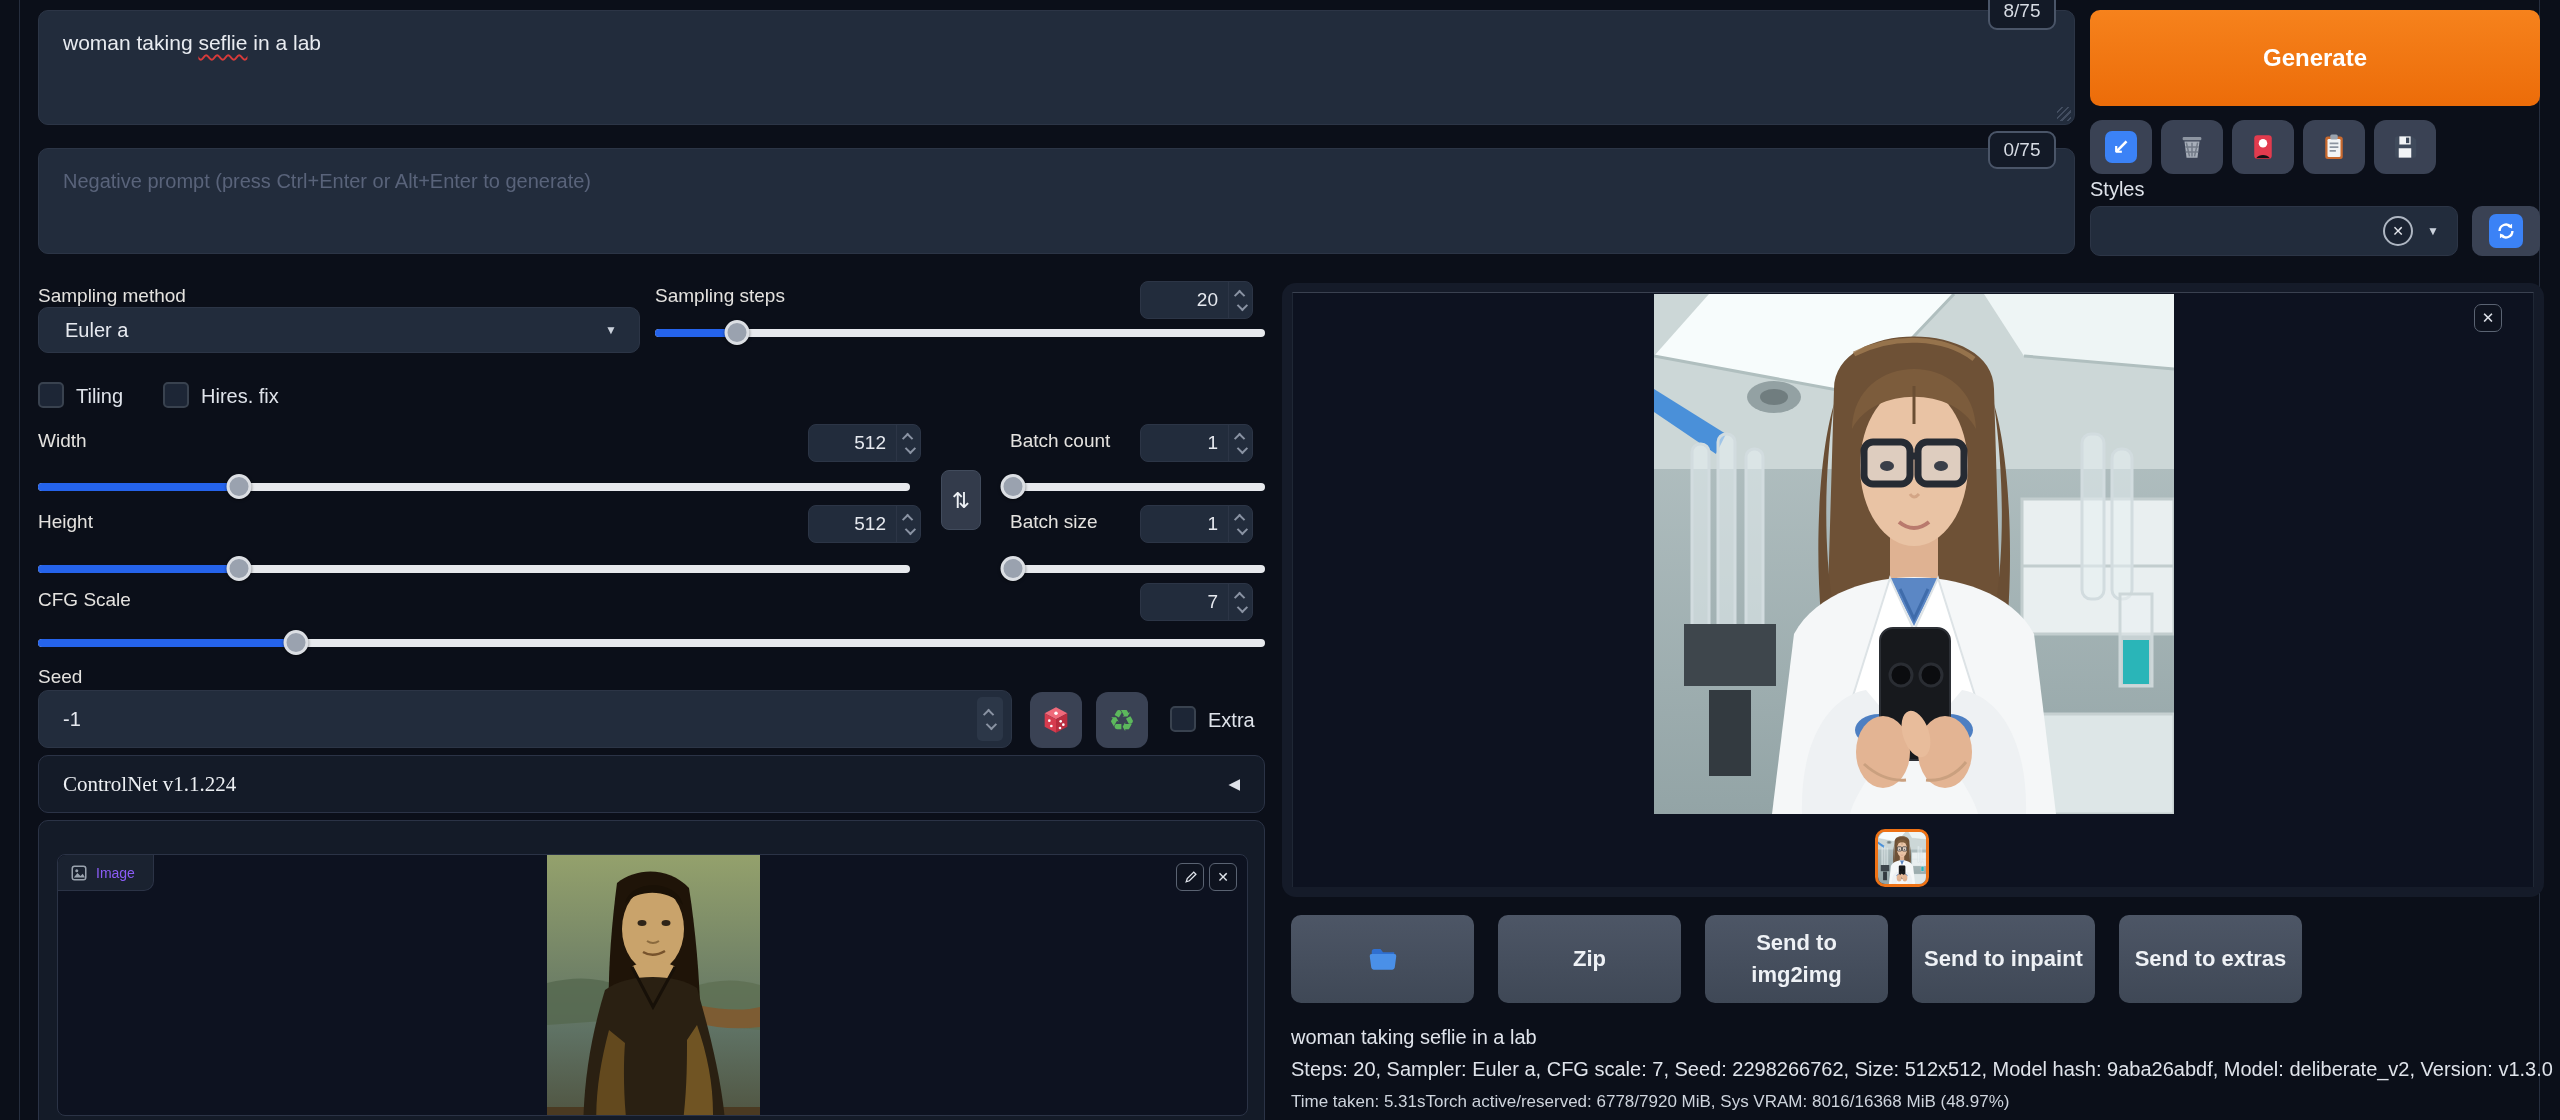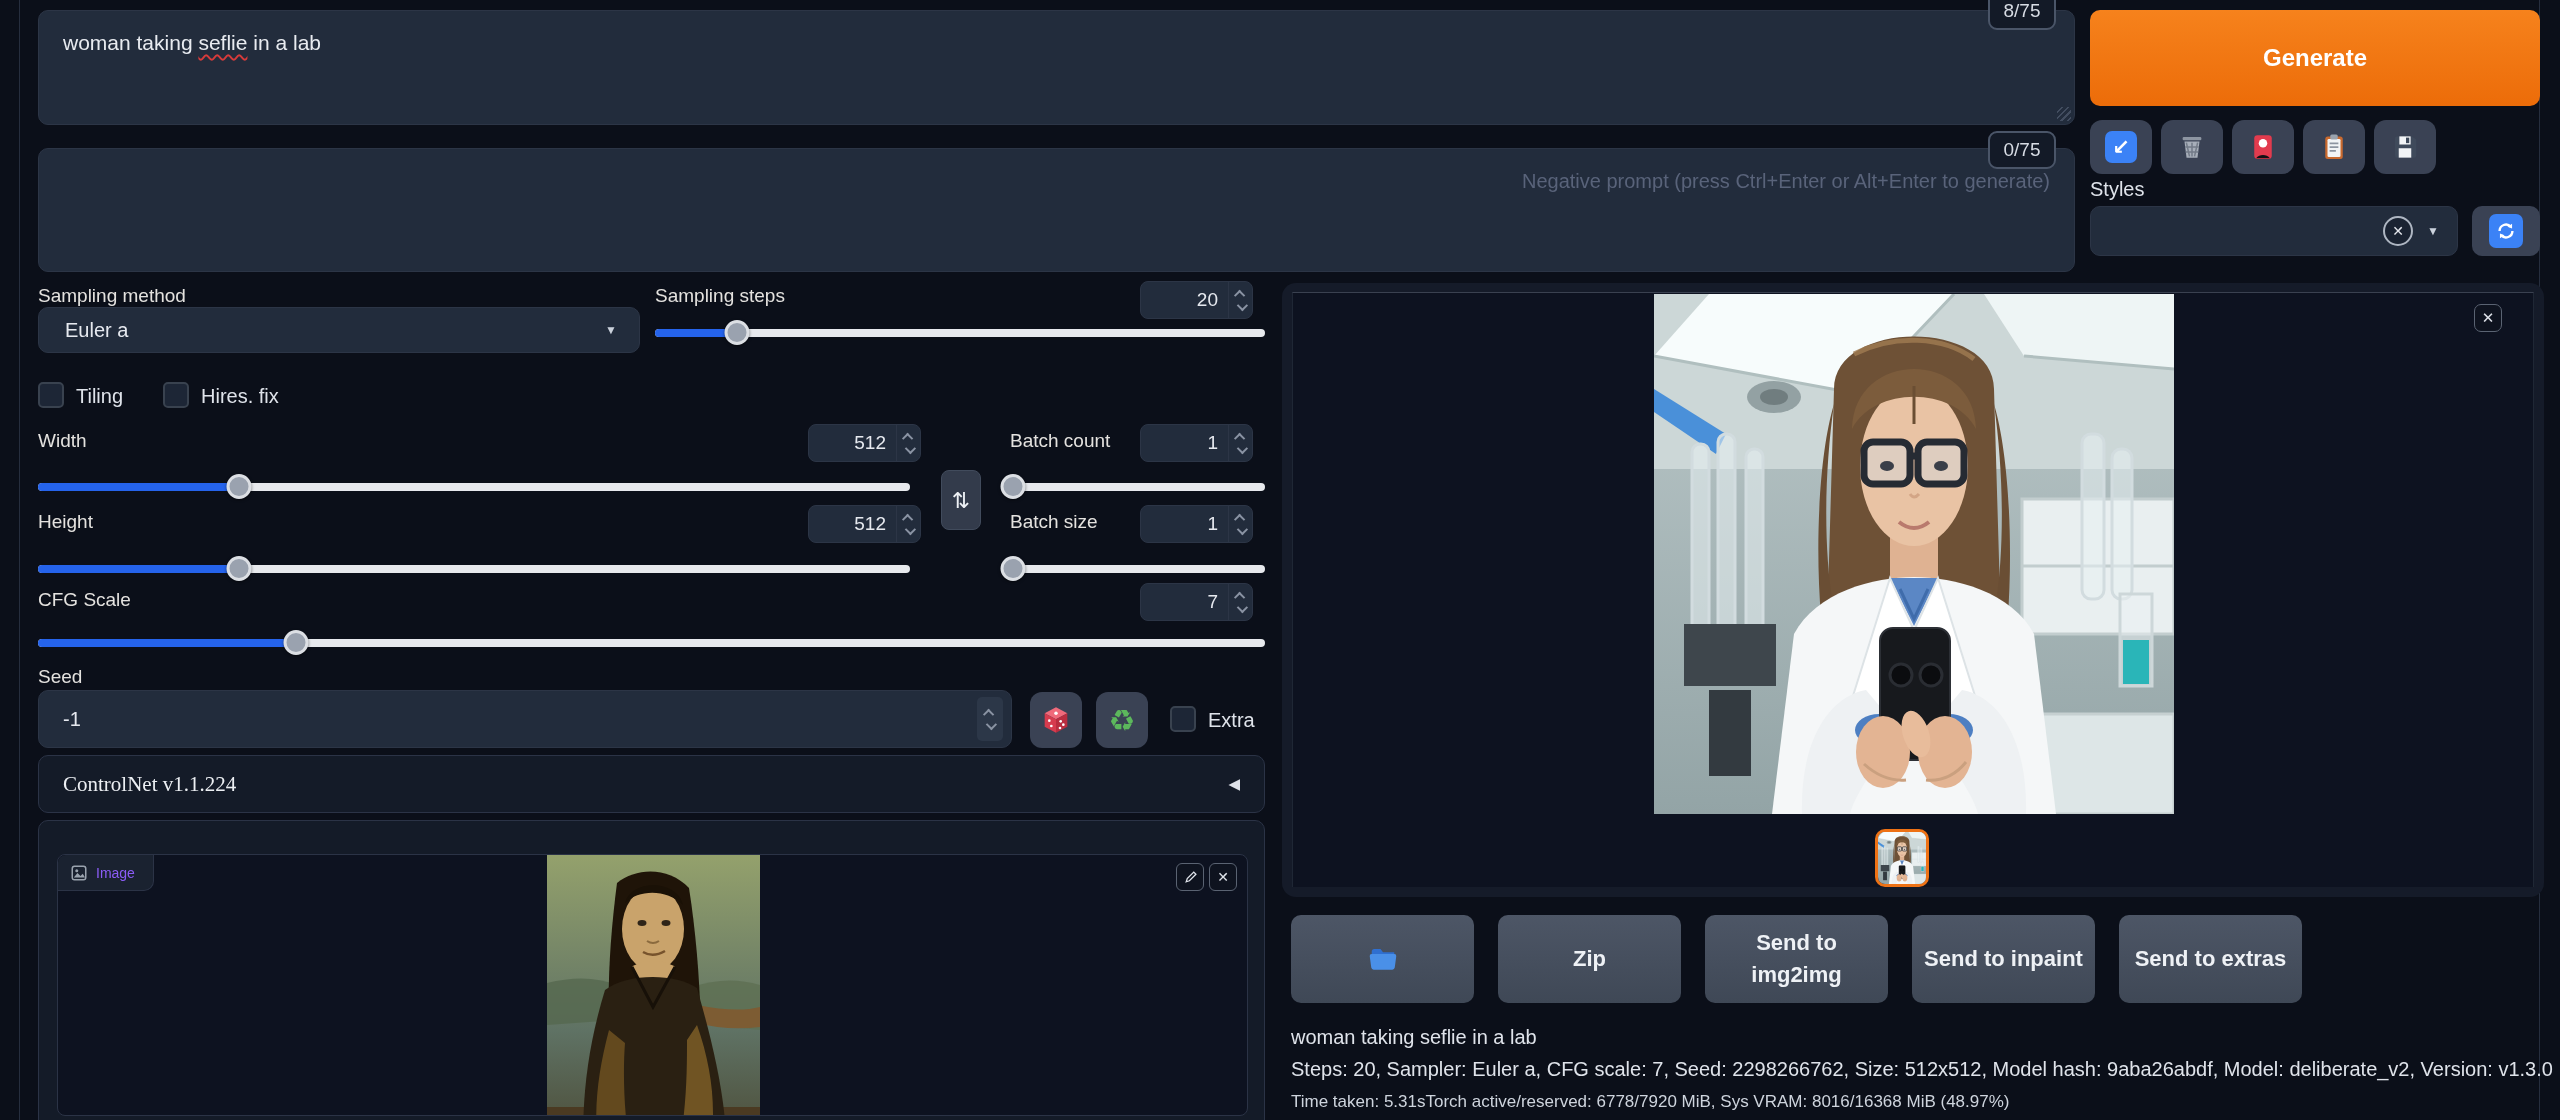--- a/index.html
+++ b/index.html
@@ -14,21 +14,21 @@
   #edge-left { left:19px; }
   #edge-right { left:2539px; }
 
   
   .textbox {
     position:absolute; left:38px; width:2037px;
     background:#222c3c; border:1px solid #2c3546; border-radius:10px;
     font-size:21px; color:#e8ebf0; padding:18px 24px; line-height:1.35;
   }
   #prompt-box { top:10px; height:115px; }
-  #neg-box { top:148px; height:124px;text-align:right; }
+  #neg-box { top:148px; height:106px; }
   #neg-box .placeholder { color:#59637a; font-size:20px; }
   .misspell { text-decoration:underline wavy #d83a3a 1.5px; text-underline-offset:4px; }
   .resize-handle {
     position:absolute; right:3px; bottom:3px; width:14px; height:14px;
     background:repeating-linear-gradient(135deg, transparent 0 3px, #4a5568 3px 4.5px);
     opacity:.8;
   }
   .counter-badge {
     position:absolute; left:1988px; width:68px; height:38px;
     background:#131a27; border:2px solid #4a5568; border-radius:9px;

